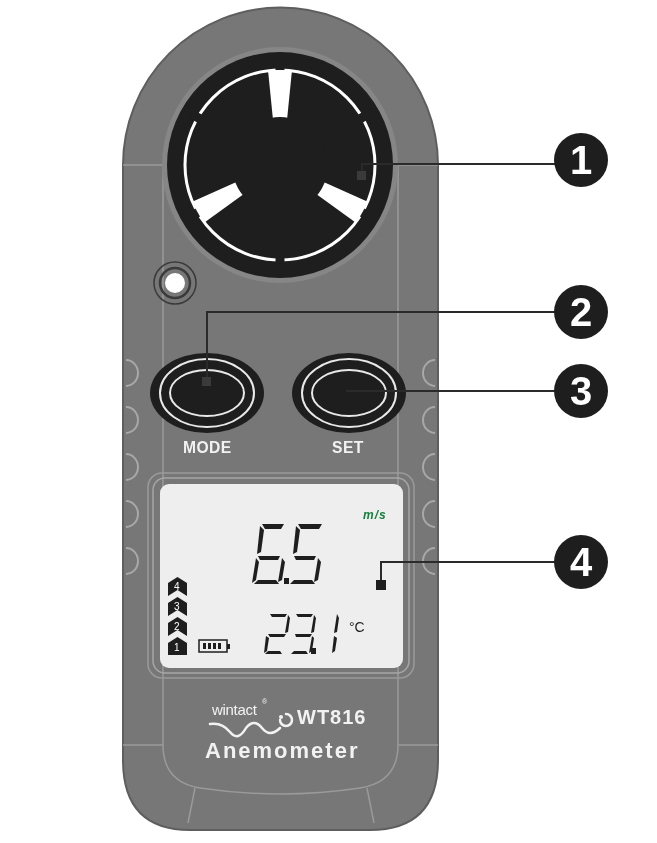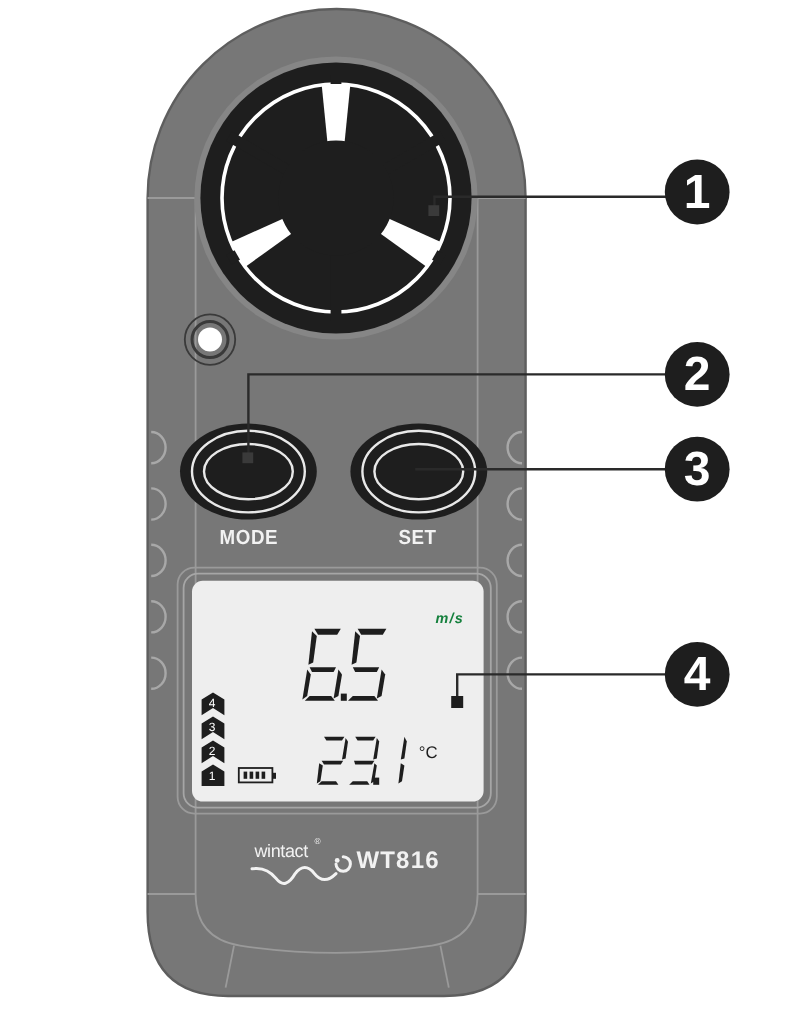--- a/index.html
+++ b/index.html
@@ -186,20 +186,21 @@
     <div class="abs" style="left:6px;top:43px;">2</div>
     <div class="abs" style="left:6px;top:64px;">1</div>
   </div>
 
   <span class="abs" style="left:253px;top:524px;width:70px;height:60px;color:transparent;font-size:1px;">6.5</span>
   <span class="abs" style="left:265px;top:614px;width:75px;height:40px;color:transparent;font-size:1px;">23.1</span>
 
   <div class="txt brand">wintact</div>
   <div class="txt brand-reg">®</div>
   <div class="txt model">WT816</div>
+  <div class="txt product">Anemometer</div>
 
   <div class="callout-num" style="left:554px;top:133px;">
     <span>1</span>
   </div>
   <div class="callout-num" style="left:554px;top:285px;">
     <span>2</span>
   </div>
   <div class="callout-num" style="left:554px;top:364px;">
     <span>3</span>
   </div>

